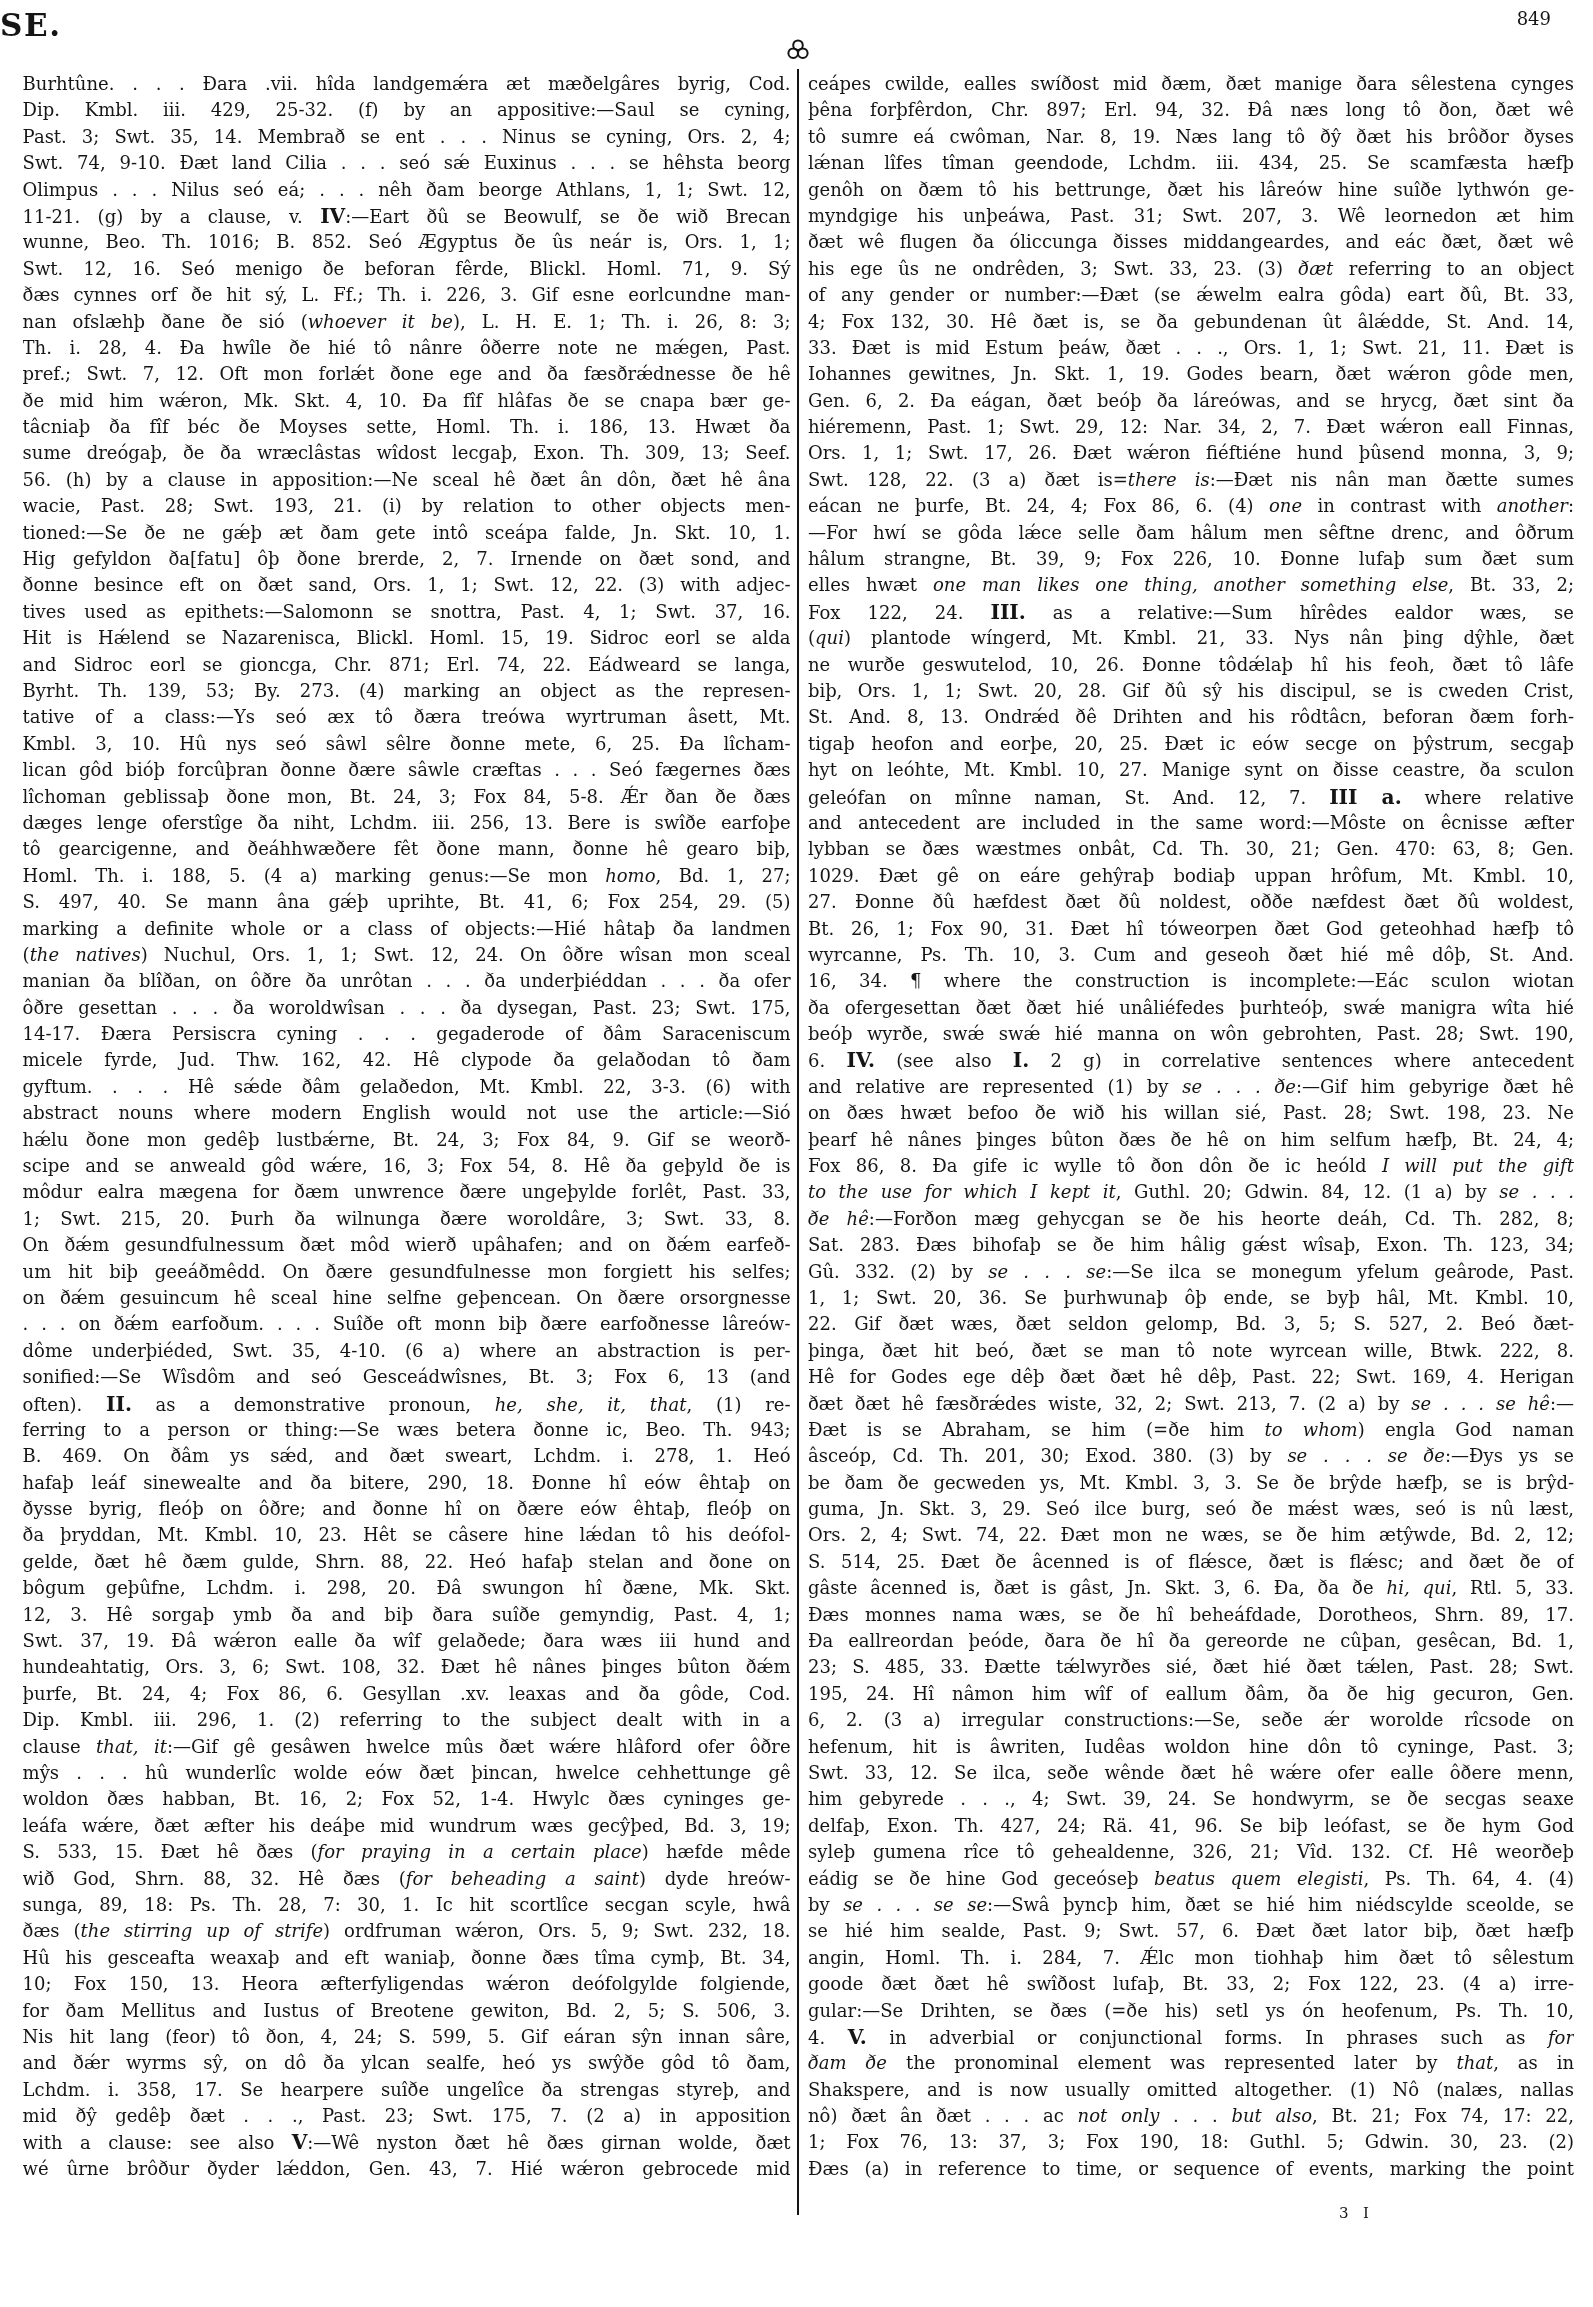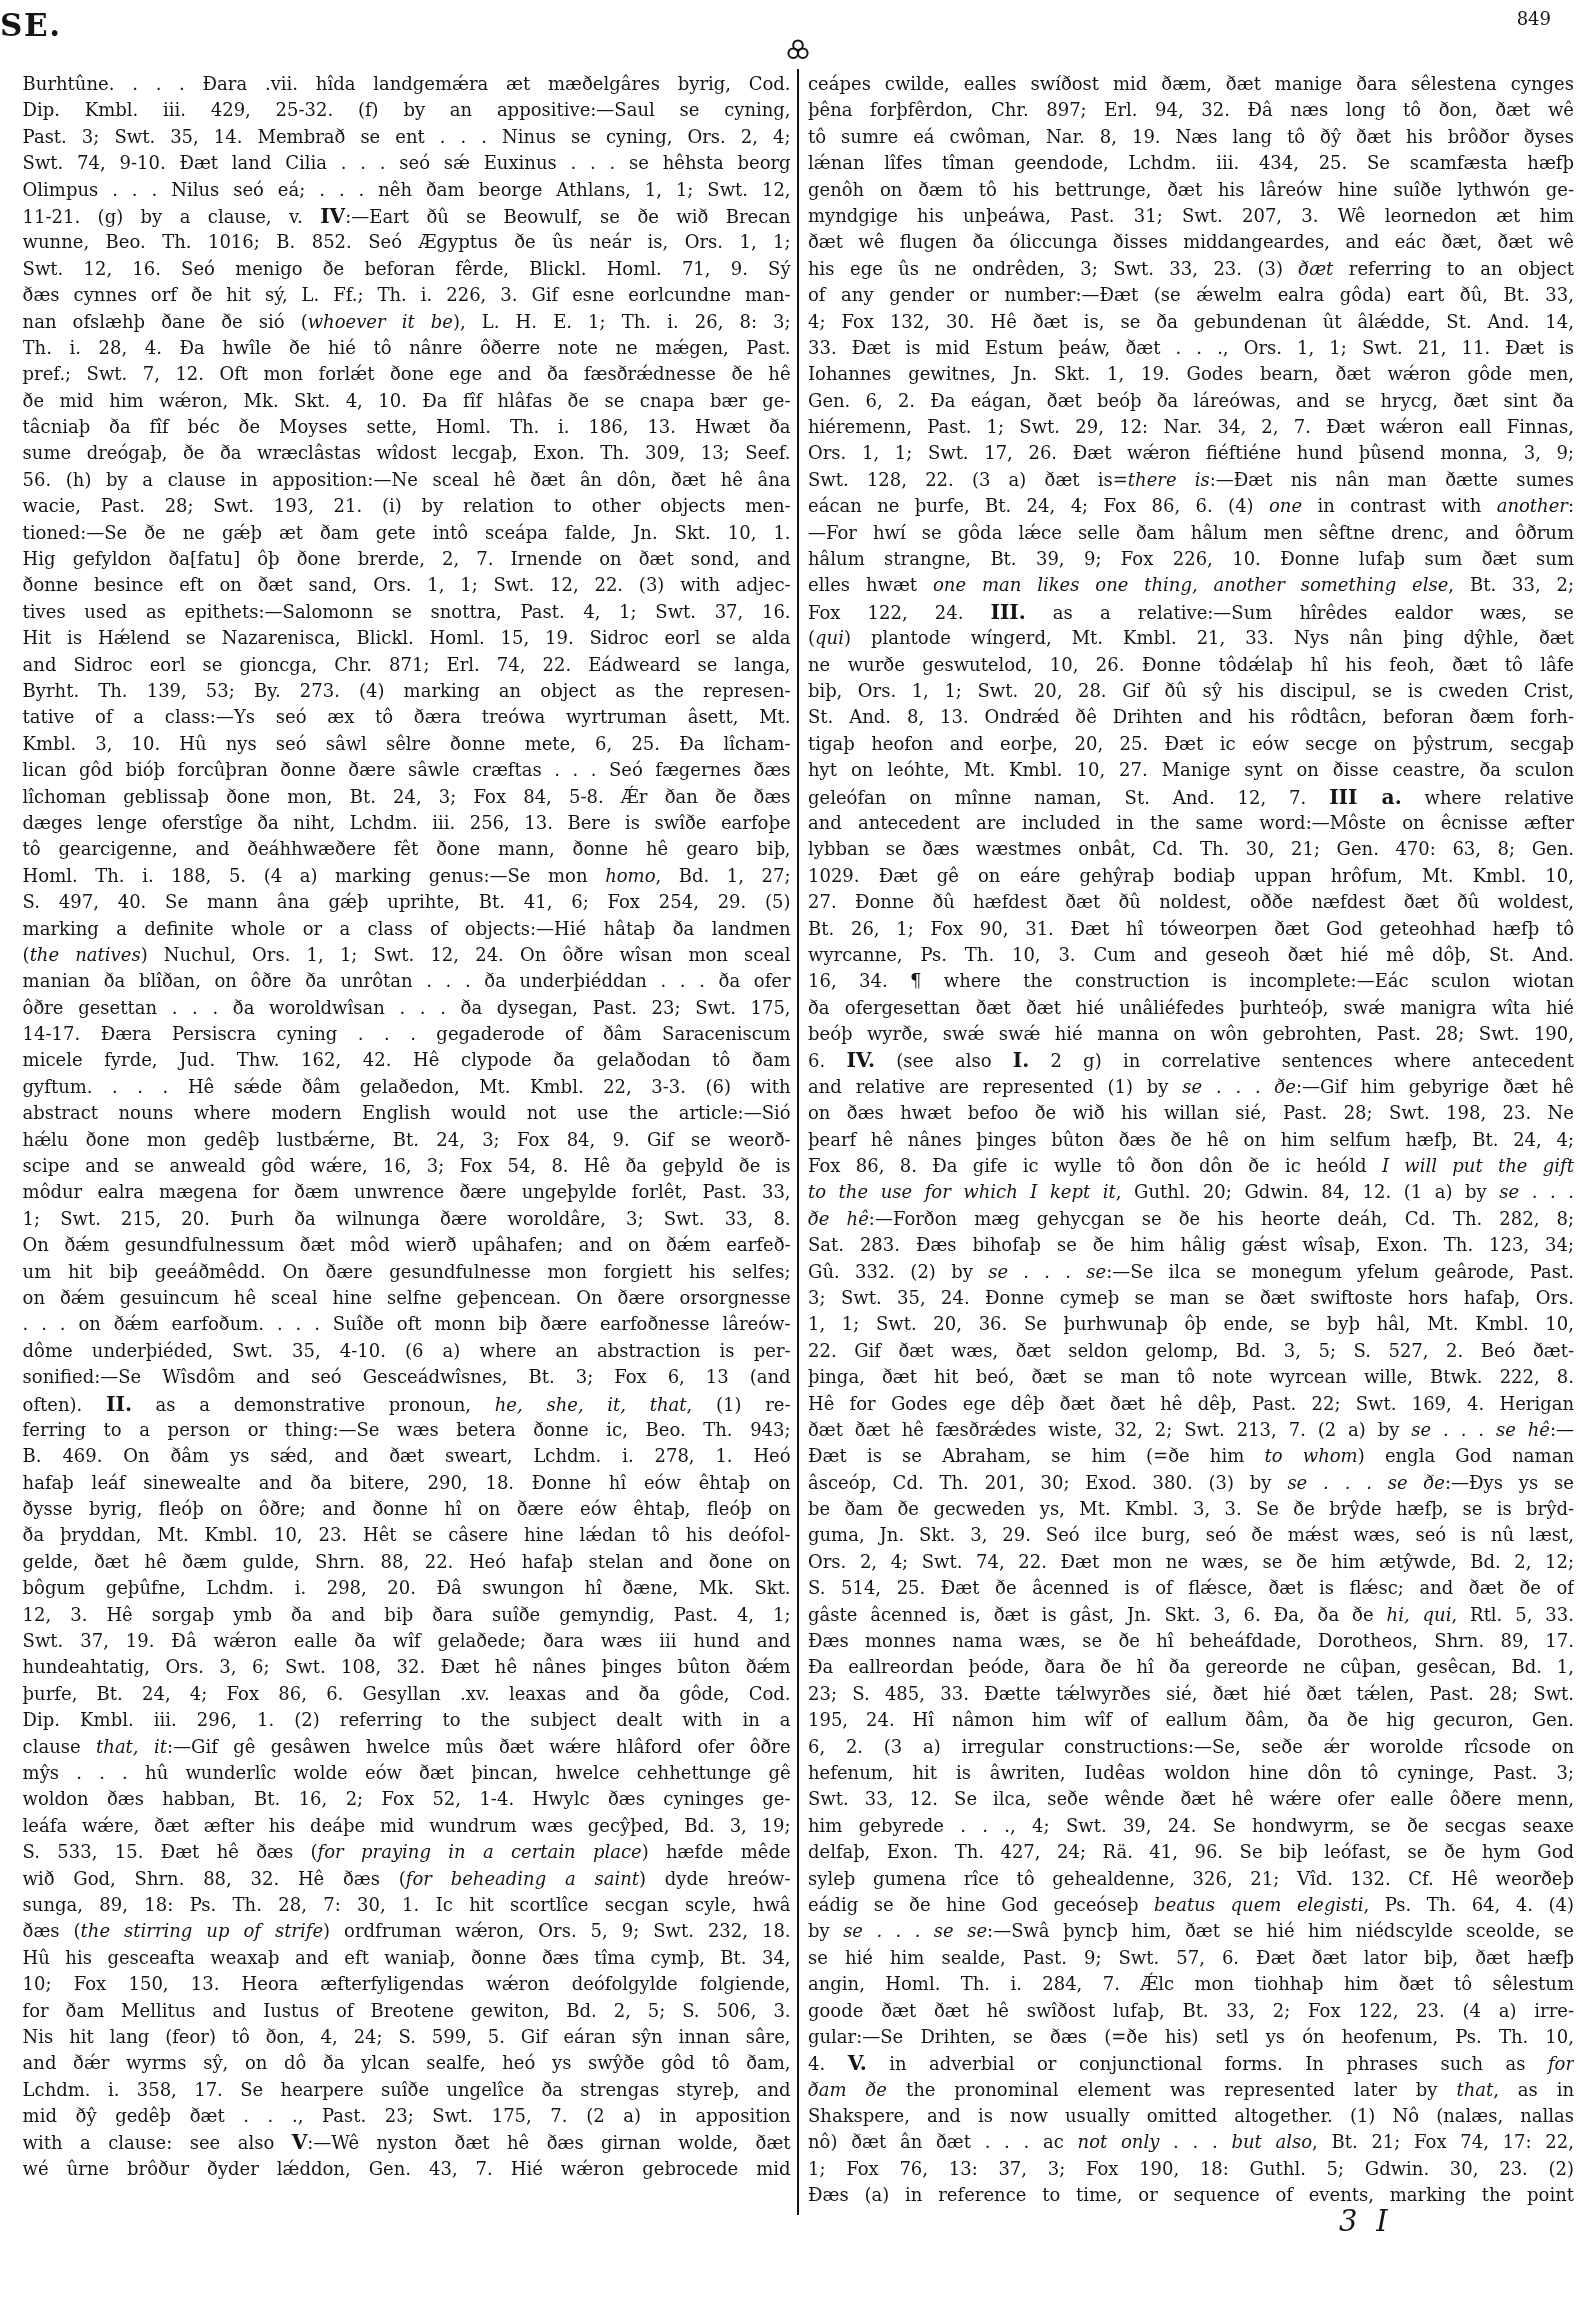--- a/index.html
+++ b/index.html
@@ -37,21 +37,21 @@
   .divider {
     position: absolute; left: 797px; top: 69px;
     width: 1.6px; height: 2146px; background: #141414;
   }
   .ornament {
     position: absolute; left: 786px; top: 37px;
     width: 24px; height: 34px;
   }
   .signature {
     position: absolute; left: 1339px; top: 2204px;
-    font-size: 29px; letter-spacing: 4.8px; font-style: italic;
+    font-size: 15px; letter-spacing: 4.8px;
   }
 </style>
 </head>
 <body>
 
 <div class="page-title">SE.</div>
 <div class="page-number">849</div>
 
 <div class="ornament">
   <svg width="24" height="34" viewBox="0 0 30 42">
@@ -184,21 +184,20 @@
     <div class="tline">beóþ wyrðe, swǽ swǽ hié manna on wôn gebrohten, Past. 28; Swt. 190,</div>
     <div class="tline">6.  <b>IV.</b> (see also <b>I.</b> 2 g) in correlative sentences where antecedent</div>
     <div class="tline">and relative are represented (1) by <i>se . . . ðe</i>:—Gif him gebyrige ðæt hê</div>
     <div class="tline">on ðæs hwæt befoo ðe wið his willan sié, Past. 28; Swt. 198, 23.  Ne</div>
     <div class="tline">þearf hê nânes þinges bûton ðæs ðe hê on him selfum hæfþ, Bt. 24, 4;</div>
     <div class="tline">Fox 86, 8.  Ða gife ic wylle tô ðon dôn ðe ic heóld <i>I will put the gift</i></div>
     <div class="tline"><i>to the use for which I kept it</i>, Guthl. 20; Gdwin. 84, 12.  (1 a) by <i>se . . .</i></div>
     <div class="tline"><i>ðe hê</i>:—Forðon mæg gehycgan se ðe his heorte deáh, Cd. Th. 282, 8;</div>
     <div class="tline">Sat. 283.  Ðæs bihofaþ se ðe him hâlig gǽst wîsaþ, Exon. Th. 123, 34;</div>
     <div class="tline">Gû. 332.  (2) by <i>se . . . se</i>:—Se ilca se monegum yfelum geârode, Past.</div>
-    <div class="tline">3; Swt. 35, 24.  Ðonne cymeþ se man se ðæt swiftoste hors hafaþ, Ors.</div>
     <div class="tline">1, 1; Swt. 20, 36.  Se þurhwunaþ ôþ ende, se byþ hâl, Mt. Kmbl. 10,</div>
     <div class="tline">22.  Gif ðæt wæs, ðæt seldon gelomp, Bd. 3, 5; S. 527, 2.  Beó ðæt-</div>
     <div class="tline">þinga, ðæt hit beó, ðæt se man tô note wyrcean wille, Btwk. 222, 8.</div>
     <div class="tline">Hê for Godes ege dêþ ðæt ðæt hê dêþ, Past. 22; Swt. 169, 4.  Herigan</div>
     <div class="tline">ðæt ðæt hê fæsðrǽdes wiste, 32, 2; Swt. 213, 7.  (2 a) by <i>se . . . se hê</i>:—</div>
     <div class="tline">Ðæt is se Abraham, se him (=ðe him <i>to whom</i>) engla God naman</div>
     <div class="tline">âsceóp, Cd. Th. 201, 30; Exod. 380.  (3) by <i>se . . . se ðe</i>:—Ðys ys se</div>
     <div class="tline">be ðam ðe gecweden ys, Mt. Kmbl. 3, 3.  Se ðe brŷde hæfþ, se is brŷd-</div>
     <div class="tline">guma, Jn. Skt. 3, 29.  Seó ilce burg, seó ðe mǽst wæs, seó is nû læst,</div>
     <div class="tline">Ors. 2, 4; Swt. 74, 22.  Ðæt mon ne wæs, se ðe him ætŷwde, Bd. 2, 12;</div>

